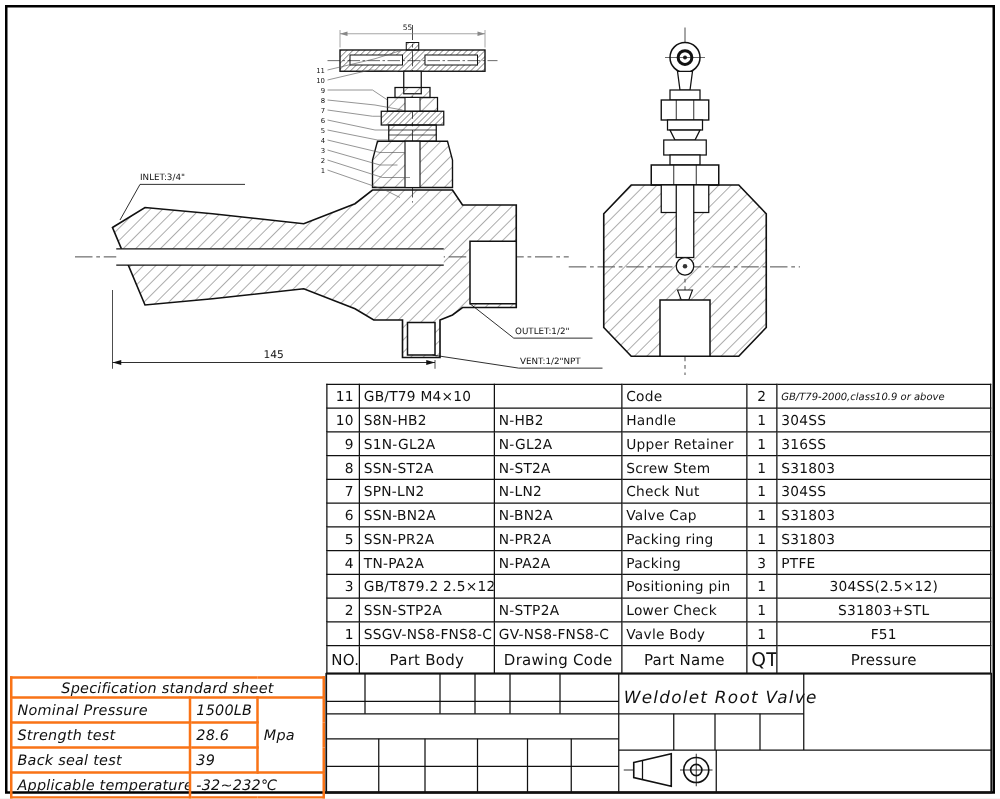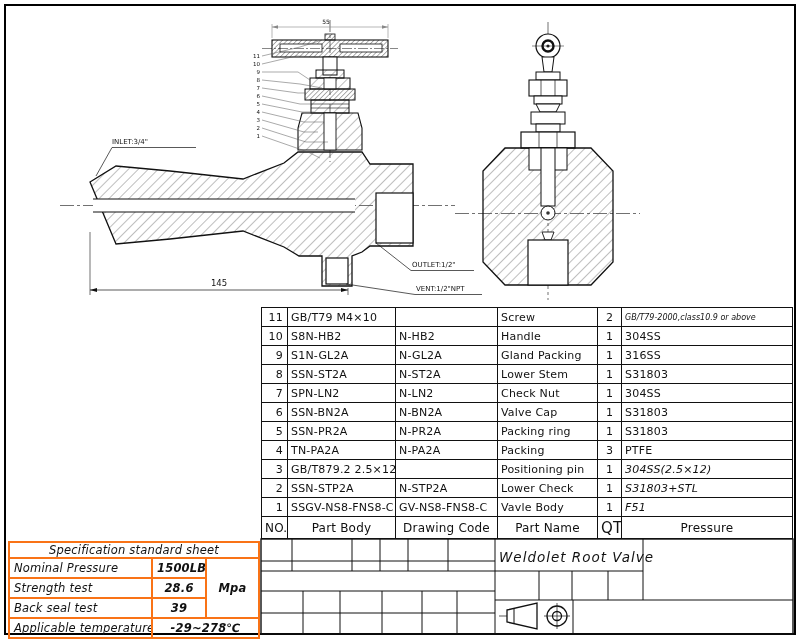--- a/index.html
+++ b/index.html
@@ -11,28 +11,28 @@
 
   
   table.parts{position:absolute;left:261px;top:307px;width:531px;border-collapse:collapse;
               table-layout:fixed;font-size:11px;letter-spacing:.2px;}
   table.parts td,table.parts th{border:1px solid #111;height:18px;padding:0 3px;
               overflow:hidden;white-space:nowrap;font-weight:normal;}
   table.parts th{height:21px;font-size:12px;text-align:center;margin-top:31px;}
   table.parts td.c{text-align:center;}
   table.parts td.r{text-align:right;padding-right:4px;}
   table.parts td.small{font-size:8px;letter-spacing:0;font-style:italic;}
-  table.parts td.ital{font-style:italic;}
+  table.parts td.ital{text-align:center;}
 
   
   table.spec{position:absolute;left:8px;top:541px;width:250px;border-collapse:collapse;
              table-layout:fixed;font-style:italic;font-size:11.5px;letter-spacing:.2px;}
   table.spec td{border:2px solid #f97316;height:18px;padding:0 4px;overflow:hidden;white-space:nowrap;}
   table.spec td.title{height:13px;text-align:center;font-size:11.5px;}
-  table.spec td.c{text-align:center;font-weight:bold;}
+  table.spec td.c{text-align:left;}
 </style>
 </head>
 <body>
 
 <div class="sheet">
   <div class="frame"></div>
 
   <svg width="800" height="639" viewBox="0 0 800 639">
     <defs>
       <pattern id="hatch" width="7" height="7" patternUnits="userSpaceOnUse" patternTransform="rotate(45)">
@@ -210,45 +210,45 @@
         <col style="width:102px">
         <col style="width:100px">
         <col style="width:24px">
         <col style="width:171px">
       </colgroup>
     <tbody>
         <tr>
           <td class="r">11</td>
           <td>GB/T79 M4×10</td>
           <td></td>
-          <td>Screw</td>
+          <td>Code</td>
           <td class="c">2</td>
           <td class="small">GB/T79-2000,class10.9 or above</td>
         </tr>
     <tr>
           <td class="r">10</td>
           <td>S8N-HB2</td>
           <td>N-HB2</td>
           <td>Handle</td>
           <td class="c">1</td>
           <td>304SS</td>
         </tr>
     <tr>
           <td class="r">9</td>
           <td>S1N-GL2A</td>
           <td>N-GL2A</td>
-          <td>Gland Packing</td>
+          <td>Upper Retainer</td>
           <td class="c">1</td>
           <td>316SS</td>
         </tr>
     <tr>
           <td class="r">8</td>
           <td>SSN-ST2A</td>
           <td>N-ST2A</td>
-          <td>Lower Stem</td>
+          <td>Screw Stem</td>
           <td class="c">1</td>
           <td>S31803</td>
         </tr>
     <tr>
           <td class="r">7</td>
           <td>SPN-LN2</td>
           <td>N-LN2</td>
           <td>Check Nut</td>
           <td class="c">1</td>
           <td>304SS</td>
@@ -330,17 +330,17 @@
     <tr>
           <td>Strength test</td>
           <td class="c">28.6</td>
         </tr>
     <tr>
           <td>Back seal test</td>
           <td class="c">39</td>
         </tr>
     <tr>
           <td>Applicable temperature</td>
-          <td class="c" colspan="2">-29~278℃</td>
+          <td class="c" colspan="2">-32~232℃</td>
         </tr>
   </tbody>
     </table>
 </div>
 
 </body></html>

